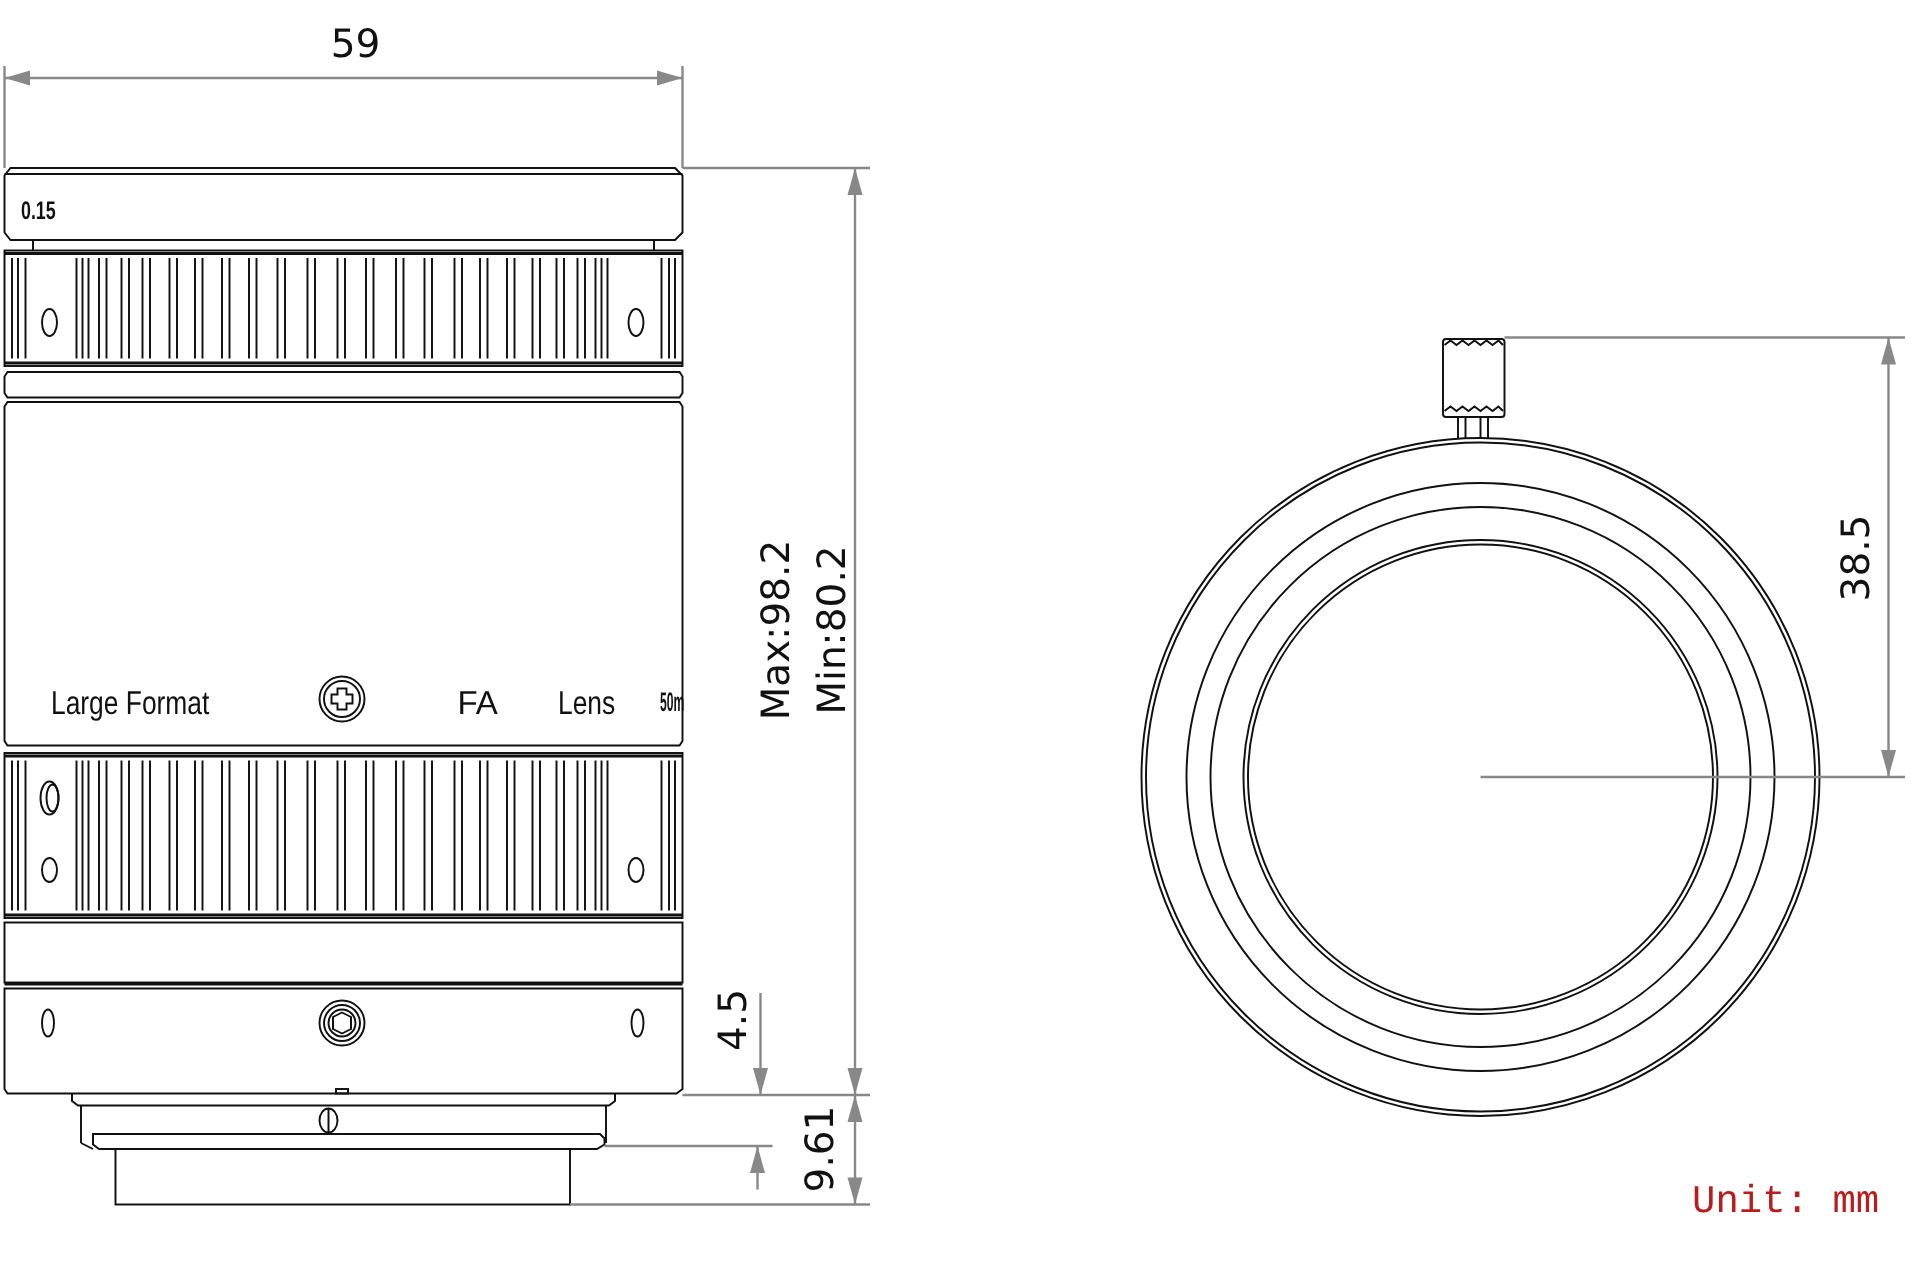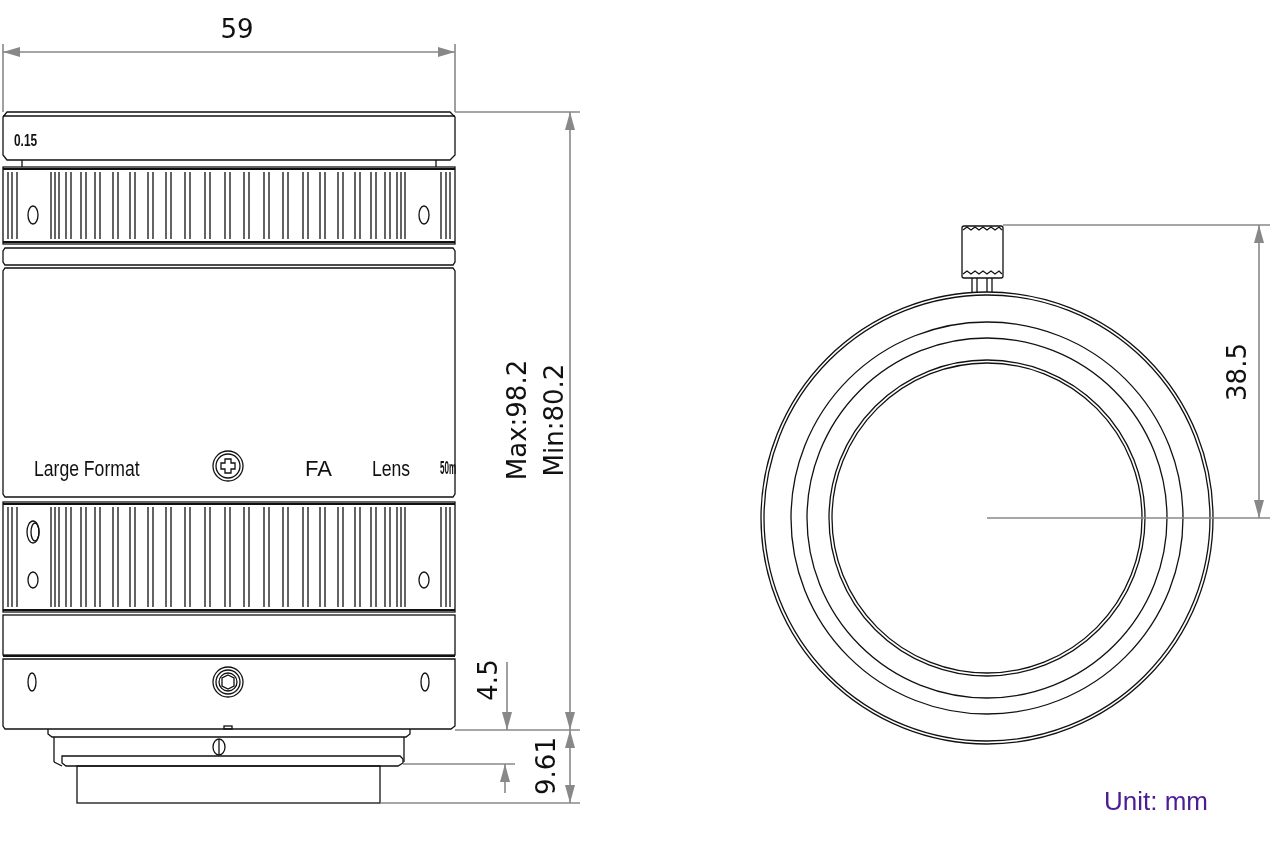--- a/index.html
+++ b/index.html
@@ -4,21 +4,21 @@
 <style>
   html, body { margin: 0; padding: 0; background: #ffffff; }
   body { width: 1274px; height: 843px; overflow: hidden; position: relative; font-family: "DejaVu Sans", sans-serif; }
   #drawing { position: absolute; left: 0; top: 0; width: 1274px; height: 843px; }
   .ln { stroke: #111; fill: none; stroke-width: 1.3; }
   .ln2 { stroke: #111; fill: none; stroke-width: 2; }
   .dim { stroke: #888; fill: none; stroke-width: 1.6; }
   .arr { fill: #888; stroke: none; }
   .dimtext { font-family: "DejaVu Sans", sans-serif; font-size: 26px; fill: #111; }
   .marktext { font-family: "Liberation Sans", sans-serif; fill: #111; }
-  .unit { position: absolute; left: 1104px; top: 786px; font-family: Liberation Sans, sans-serif; font-size: 26px; color: #4c1d95; }
+  .unit { position: absolute; left: 1128px; top: 786px; font-family: Liberation Mono, monospace; font-size: 26px; color: #b91c1c; }
 </style>
 </head>
 <body>
 
 <svg id="drawing" viewBox="0 0 1274 843" xmlns="http://www.w3.org/2000/svg">
 
   <g>
 
     <g>
       <line class="dim" x1="3" y1="44" x2="3" y2="112"></line>

